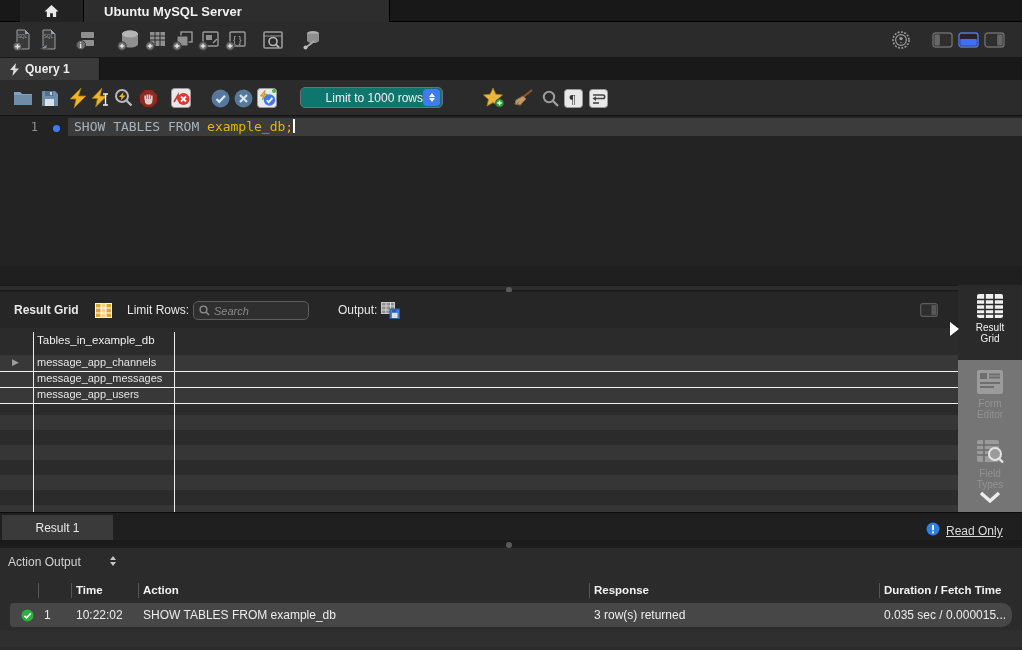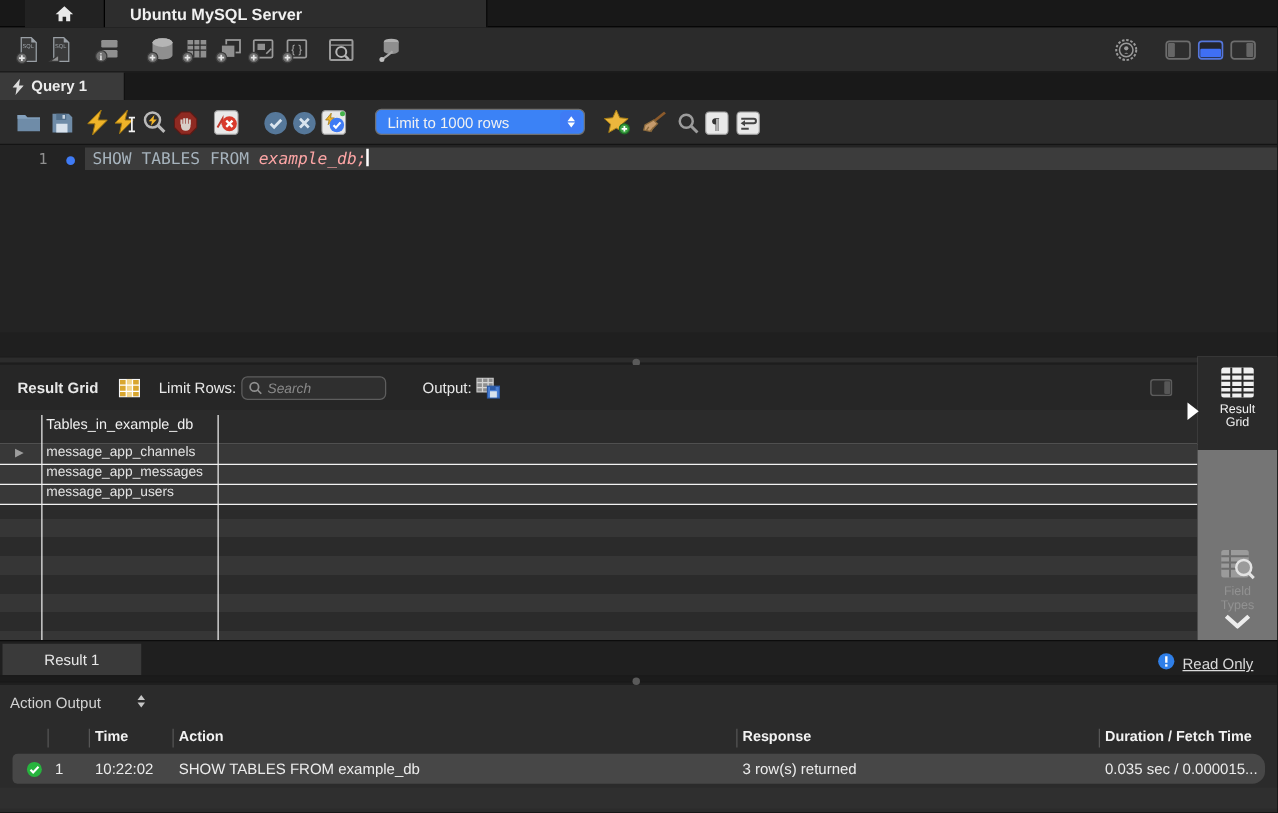--- a/index.html
+++ b/index.html
@@ -19,36 +19,36 @@
   .tb-icon { position:absolute; top:5px; width:26px; height:26px; display:flex; align-items:center; justify-content:center; cursor:default; }
 
   
   .query-tabbar { left:0; top:58px; width:1022px; height:22px; background:#191919; }
   .query-tab { left:0; top:0; width:100px; height:22px; background:#3a3a3a; display:flex; align-items:center; gap:6px; padding-left:10px; border-right:1px solid #111; }
   .query-tab span { color:#ececec; font-size:12px; font-weight:bold; }
 
   
   .query-toolbar { left:0; top:80px; width:1022px; height:36px; background:#2b2b2b; border-bottom:1px solid #141414; }
   .qt-icon { position:absolute; top:7px; width:22px; height:22px; display:flex; align-items:center; justify-content:center; }
-  .limit-select { position:absolute; left:300px; top:7px; width:168px; height:21px; background:#3b82f6; border:1px solid #707070; border-radius:5px; display:flex; align-items:center; }
+  .limit-select { position:absolute; left:300px; top:7px; width:143px; height:21px; background:#0f766e; border:1px solid #707070; border-radius:5px; display:flex; align-items:center;text-align:right; }
   .limit-select .val { flex:1; color:#f2f2f2; font-size:12px; padding-left:9px; }
   .stepper-blue { width:17px; height:17px; margin-right:2px; border-radius:4px; background:#3f7bf5; display:flex; flex-direction:column; align-items:center; justify-content:center; gap:1px; }
   .tri-up { width:0; height:0; border-left:3.5px solid transparent; border-right:3.5px solid transparent; border-bottom:4px solid #fff; }
   .tri-dn { width:0; height:0; border-left:3.5px solid transparent; border-right:3.5px solid transparent; border-top:4px solid #fff; }
   .stepper-gray { display:flex; flex-direction:column; align-items:center; gap:2px; }
   .stepper-gray .tri-up { border-bottom-color:#c7c7c7; }
   .stepper-gray .tri-dn { border-top-color:#c7c7c7; }
 
   
   .editor { left:0; top:116px; width:1022px; height:150px; background:#232323; font-family:"DejaVu Sans Mono", monospace; }
   .cur-line { position:absolute; left:68px; top:2px; width:954px; height:18px; background:#3c3c3c; }
   .line-num { position:absolute; left:0; top:4px; width:38px; text-align:right; color:#8f8f8f; font-size:12px; }
   .stmt-dot { position:absolute; left:53px; top:9px; width:7px; height:7px; border-radius:50%; background:#3f7bf5; }
   .code-line { position:absolute; left:74px; top:3px; font-size:13px; white-space:pre; }
-  .kw { color:#a6b3bd; } .ident { color:#fca5a5;font-style:italic; }
+  .kw { color:#a6b3bd; } .ident { color:#eab308; }
   .caret { display:inline-block; width:2px; height:14px; background:#fff; vertical-align:-2px; }
 
   
   .ed-status { left:0; top:266px; width:1022px; height:19px; background:#212121; border-top:1px solid #161616; color:#cccccc; font-size:11px; }
   .ed-status .vsep { position:absolute; left:74px; top:2px; width:1px; height:15px; background:#3a3a3a; }
 
   
   .split { left:0; width:1022px; height:6px; background:#2c2c2c; border-top:1px solid #1a1a1a; border-bottom:1px solid #1a1a1a; }
   .split .dot { position:absolute; left:506px; top:1px; width:6px; height:6px; border-radius:50%; background:#5a5a5a; }
 
@@ -435,20 +435,30 @@
   <div class="abs side">
     <div class="side-item side-active" style="top:0; height:75px; padding-top:8px">
       <span>
         <svg width="28" height="26" viewBox="0 0 28 26">
             <rect x="1" y="1" width="26" height="24" rx="2" fill="#f0f0f0"></rect>
             <path d="M1 6.5 h26 M1 11.5 h26 M1 16.5 h26 M1 21 h26 M9 1 v24 M18 1 v24" stroke="#2a2a2a" stroke-width="1.6"></path>
           </svg>
       </span>
       <span class="lbl">Result Grid</span>
     </div>
+    <div class="side-item side-inactive" style="top:78px; height:72px; padding-top:6px">
+      <span>
+        <svg width="28" height="26" viewBox="0 0 28 26">
+            <rect x="1" y="1" width="26" height="24" rx="2" fill="#9b9b9b"></rect>
+            <rect x="4" y="4" width="7" height="6" fill="#6e6e6e"></rect>
+            <path d="M13 5.5 h11 M13 8.5 h11 M4 14 h20 M4 18 h14" stroke="#6e6e6e" stroke-width="1.8"></path>
+          </svg>
+      </span>
+      <span class="lbl">Form Editor</span>
+    </div>
     <div class="side-item side-inactive" style="top:150px; height:58px; padding-top:4px">
       <span>
         <svg width="28" height="26" viewBox="0 0 28 26">
             <rect x="1" y="1" width="22" height="22" rx="2" fill="#9b9b9b"></rect>
             <path d="M1 6 h22 M1 11 h22 M1 16 h22 M8 1 v22" stroke="#6e6e6e" stroke-width="1.6"></path>
             <circle cx="19" cy="15" r="6" fill="#9b9b9b" stroke="#e3e3e3" stroke-width="2"></circle>
             <path d="M23 19.5 l4 4" stroke="#e3e3e3" stroke-width="2.4"></path>
           </svg>
       </span>
       <span class="lbl">Field Types</span>

